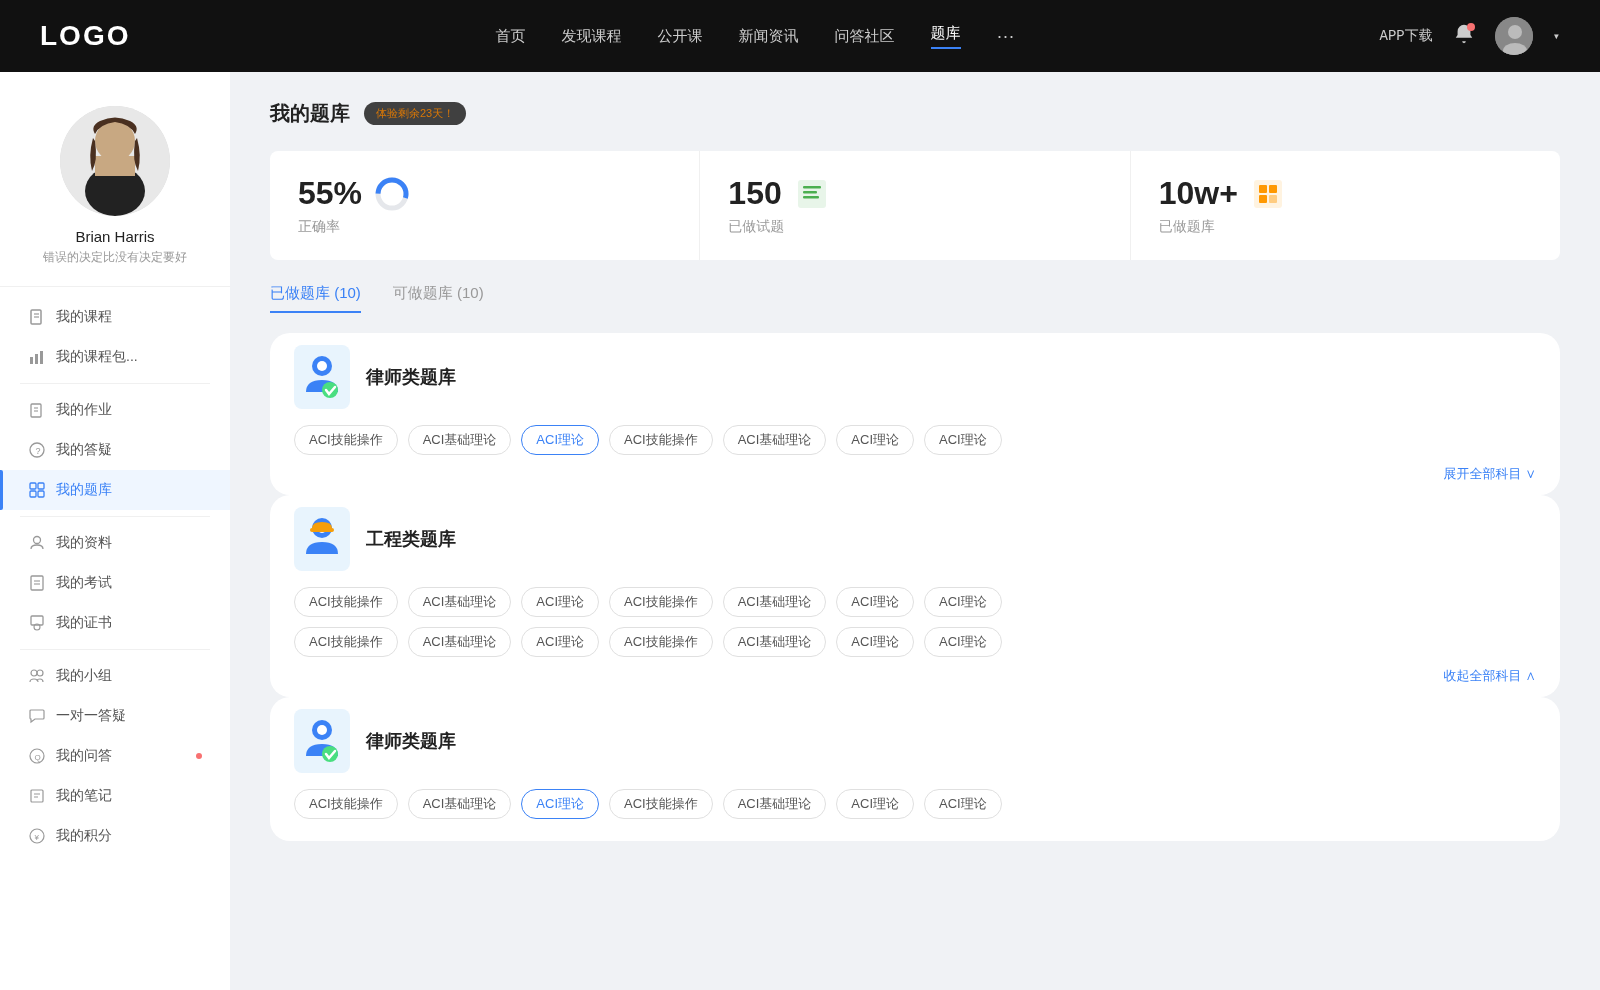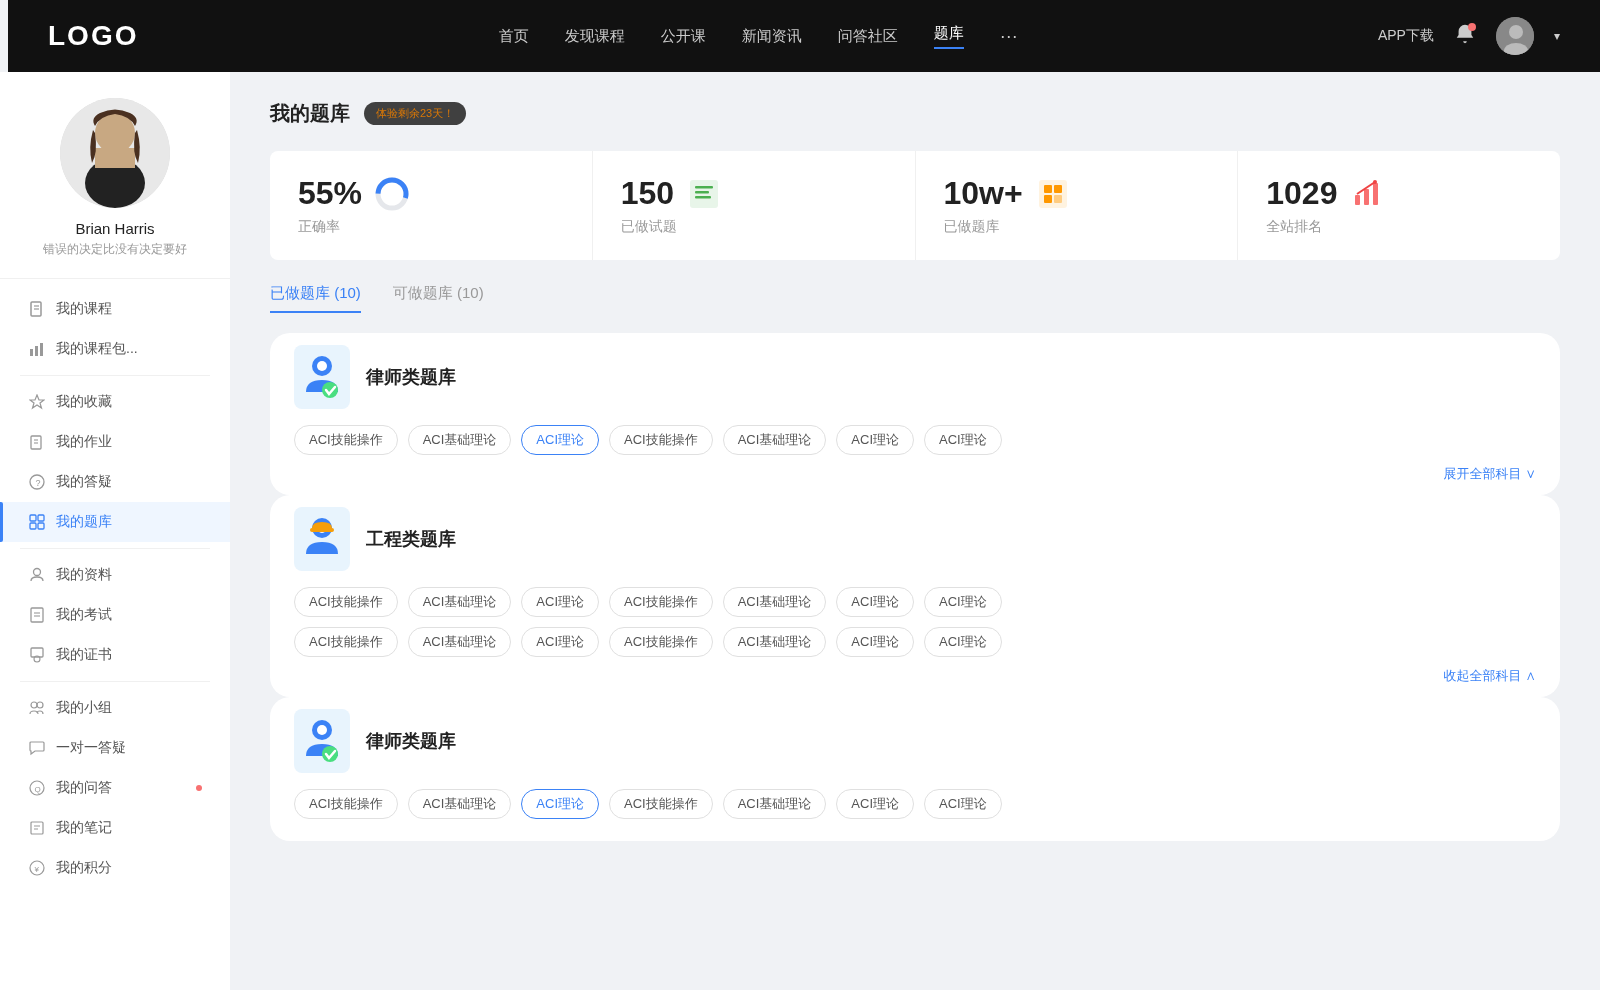--- a/index.html
+++ b/index.html
@@ -1,37 +1,37 @@
 <!DOCTYPE html>
 <html><head>
   <meta charset="utf-8">
   <style>
     * { box-sizing: border-box; margin: 0; padding: 0; }
     body { font-family: -apple-system, BlinkMacSystemFont, 'PingFang SC', 'Microsoft YaHei', sans-serif; background: #f0f2f5; min-height: 990px; }
 
     
-    .nav { background: #111; height: 72px; display: flex; align-items: center; padding: 12px 40px; justify-content: space-between; position: fixed; top: 0; left: 8px; right: 0; z-index: 100; }
+    .nav { background: #111; height: 72px; display: flex; align-items: center; padding: 12px 40px; justify-content: space-between; position: fixed; top: 0; left: 0; right: 0; z-index: 100; }
     .nav-logo { color: #fff; font-size: 28px; font-weight: bold; letter-spacing: 2px; }
     .nav-links { display: flex; gap: 36px; align-items: center; }
     .nav-link { color: #ccc; font-size: 15px; cursor: pointer; }
     .nav-link.active { color: #fff; border-bottom: 2px solid #3b82f6; padding-bottom: 4px; }
     .nav-more { color: #ccc; font-size: 18px; cursor: pointer; }
-    .nav-right { display: flex; align-items: center; gap: 20px; }
+    .nav-right { display: flex; align-items: center; gap: 20px; font-family: Liberation Mono, monospace; }
     .nav-app { color: #ccc; font-size: 14px; cursor: pointer; }
     .nav-bell { position: relative; cursor: pointer; }
     .nav-bell svg { fill: #ccc; width: 22px; height: 22px; }
     .bell-dot { position: absolute; top: 0; right: 0; width: 8px; height: 8px; background: #f87171; border-radius: 50%; }
     .nav-avatar { width: 38px; height: 38px; border-radius: 50%; background: #888; overflow: hidden; cursor: pointer; }
     .nav-chevron { color: #ccc; cursor: pointer; font-size: 12px; }
 
     
     .layout { display: flex; padding-top: 72px; min-height: 990px; }
 
     
-    .sidebar { width: 230px; background: #fff; min-height: calc(990px - 72px); padding: 26px 0; flex-shrink: 0; }
+    .sidebar { width: 230px; background: #fff; min-height: calc(990px - 72px); padding: 34px 0; flex-shrink: 0; }
     .sidebar-profile { display: flex; flex-direction: column; align-items: center; padding: 0 20px 20px; border-bottom: 1px solid #f0f0f0; }
     .avatar-circle { width: 110px; height: 110px; border-radius: 50%; overflow: hidden; background: #ddd; margin-bottom: 12px; }
     .avatar-circle svg { width: 100%; height: 100%; }
     .profile-name { font-size: 15px; color: #222; font-weight: 500; margin-bottom: 4px; }
     .profile-motto { font-size: 12px; color: #999; text-align: center; }
     .sidebar-menu { padding: 10px 0; }
     .menu-item { display: flex; align-items: center; gap: 10px; padding: 11px 28px; cursor: pointer; font-size: 14px; color: #555; position: relative; }
     .menu-item.active { color: #3b82f6; background: #eff6ff; }
     .menu-item.active::before { content: ''; position: absolute; left: 0; top: 0; bottom: 0; width: 3px; background: #3b82f6; border-radius: 0 2px 2px 0; }
     .menu-icon { width: 18px; height: 18px; display: flex; align-items: center; justify-content: center; flex-shrink: 0; }
@@ -143,28 +143,20 @@
               <rect x="1" y="8" width="3" height="7" fill="#999"></rect>
               <rect x="6" y="5" width="3" height="10" fill="#999"></rect>
               <rect x="11" y="2" width="3" height="13" fill="#999"></rect>
             </svg>
         </span>
         <span>我的课程包...</span>
       </div>
 
       <div class="menu-divider"></div>
 
-      <div class="menu-item">
-        <span class="menu-icon">
-          <svg width="16" height="16" viewBox="0 0 16 16">
-              <polygon points="8,1 10,6 15,6 11,9 12.5,14 8,11 3.5,14 5,9 1,6 6,6" fill="none" stroke="#999" stroke-width="1.2"></polygon>
-            </svg>
-        </span>
-        <span>我的收藏</span>
-      </div>
 
       <div class="menu-item">
         <span class="menu-icon">
           <svg width="16" height="16" viewBox="0 0 16 16">
               <rect x="2" y="2" width="10" height="13" rx="1" fill="none" stroke="#999" stroke-width="1.3"></rect>
               <line x1="5" y1="6" x2="9" y2="6" stroke="#999" stroke-width="1.1"></line>
               <line x1="5" y1="9" x2="9" y2="9" stroke="#999" stroke-width="1.1"></line>
             </svg>
         </span>
         <span>我的作业</span>
@@ -328,35 +320,20 @@
               <rect x="8" y="8" width="8" height="8" rx="1" fill="#ff9800"></rect>
               <rect x="18" y="8" width="8" height="8" rx="1" fill="#ff9800"></rect>
               <rect x="8" y="18" width="8" height="8" rx="1" fill="#ff9800"></rect>
               <rect x="18" y="18" width="8" height="8" rx="1" fill="#ffcc80"></rect>
             </svg>
           </div>
         </div>
         <div class="stat-label">已做题库</div>
       </div>
 
-      <div class="stat-item">
-        <div class="stat-top">
-          <span class="stat-value">1029</span>
-          <div class="stat-icon">
-            <svg width="34" height="34" viewBox="0 0 34 34">
-              <rect x="5" y="18" width="5" height="10" rx="1" fill="#f87171"></rect>
-              <rect x="14" y="12" width="5" height="16" rx="1" fill="#f87171"></rect>
-              <rect x="23" y="6" width="5" height="22" rx="1" fill="#f87171"></rect>
-              <polyline points="7,17 16,11 25,5" stroke="#ef4444" stroke-width="2" fill="none"></polyline>
-              <circle cx="25" cy="5" r="2" fill="#ef4444"></circle>
-            </svg>
-          </div>
-        </div>
-        <div class="stat-label">全站排名</div>
-      </div>
     </div>
 
     <div class="tabs">
       <span class="tab active">已做题库 (10)</span>
       <span class="tab">可做题库 (10)</span>
     </div>
 
     <div class="bank-card">
       <div class="bank-card-header">
         <div class="bank-icon">

